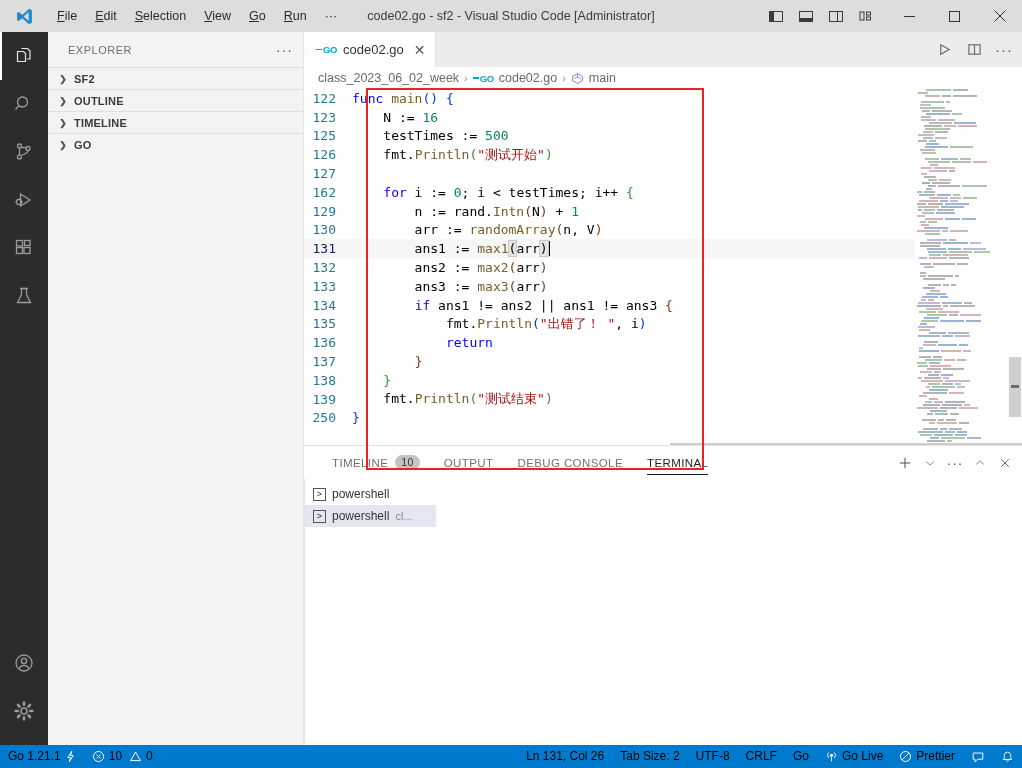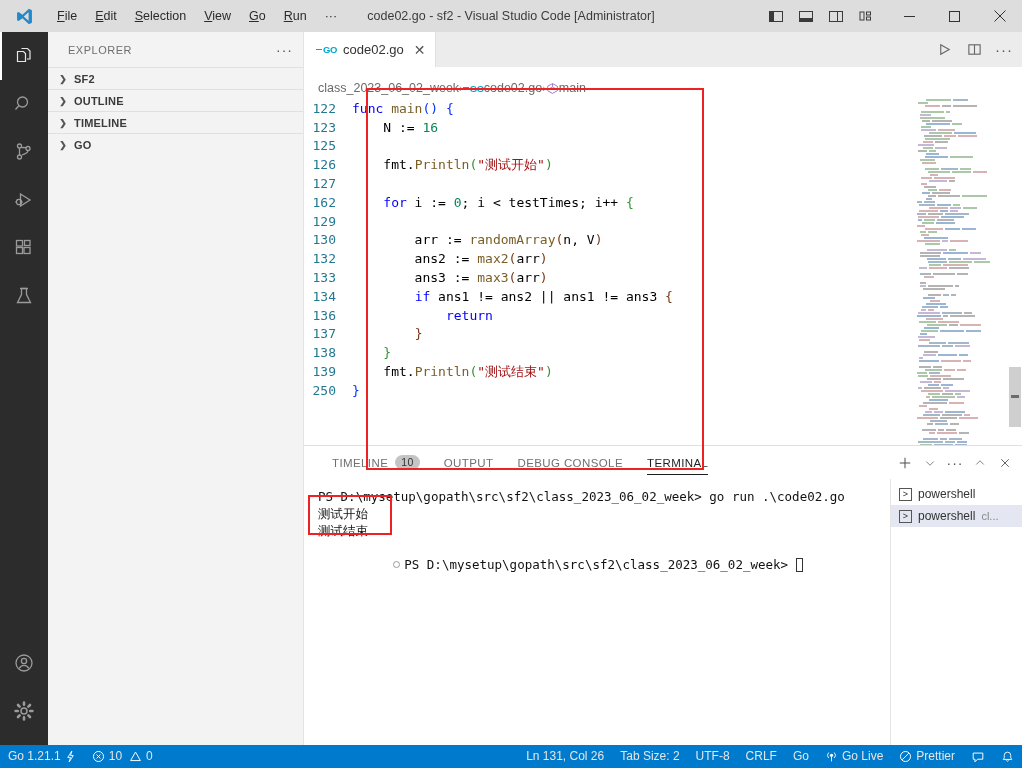--- a/index.html
+++ b/index.html
@@ -87,22 +87,22 @@
     font-size: 9.5px; font-weight: bold; color: #00a7d0; letter-spacing: -.4px;
     display: inline-flex; align-items: center;
   }
   .go-badge .dash { display:inline-block; width:6px; height:1.5px; background:#00a7d0; margin-right:1px; }
   .tabactions {
     position: absolute; right: 4px; top: 0; height: 35px; display: flex; align-items: center; gap: 2px;
   }
   .ta-btn { width: 28px; height: 28px; display:flex; align-items:center; justify-content:center; cursor:pointer; }
 
   .breadcrumb {
-    height: 22px; display: flex; align-items: center; 
-    padding-left: 14px; font-size: 12.5px; color: #6a6a6a; background: #ffffff; margin-top: 10px;
+    height: 22px; display: flex; align-items: center; gap: 5px;
+    padding-left: 14px; font-size: 12.5px; color: #6a6a6a; background: #ffffff;
   }
   .bc-sep { color: #8a8a8a; font-size: 11px; }
 
   
   .codearea {
     position: relative; height: 364px; background: #ffffff; overflow: hidden;
   }
   .coderow { height: 18.8px; display: flex; align-items: center; font-family: "DejaVu Sans Mono", monospace; font-size: 13px; }
   .lnum {
     width: 48px; text-align: right; padding-right: 16px; color: #237893; font-size: 13px;
@@ -191,21 +191,21 @@
   .tside-item.active { background:#e4e6f1; }
   .tside-icon {
     width:13px; height:13px; border:1px solid #555; display:inline-flex;
     align-items:center; justify-content:center; font-size:9px; color:#333; flex:none; line-height:1;
   }
   .tside-sub { color:#888; font-size:11px; }
 
   
   .statusbar {
     position:absolute; left:0; bottom:0; width:1022px; height:23px; background:#007acc;
-    display:flex; align-items:center; color:#e5e5e5; font-size:12px;
+    display:flex; align-items:center; color:#000000; font-size:12px;
   }
   .st-left { display:flex; align-items:center; }
   .st-right { margin-left:auto; display:flex; align-items:center; }
   .st-item { display:flex; align-items:center; gap:4px; padding: 0 8px; height:23px; cursor:pointer; line-height:23px; }
 </style>
 </head>
 <body>
 
 <div id="app">
 
@@ -398,50 +398,60 @@
           <div class="coderow">
             <div class="lnum">122</div>
             <div class="ccontent"><span class="kw">func</span><span class="plain"> </span><span class="fn">main</span><span class="brkt1">()</span><span class="plain"> </span><span class="brkt1">{</span></div>
           </div>
           <div class="coderow">
             <div class="lnum">123</div>
             <div class="ccontent"><span class="plain">    N := </span><span class="num">16</span></div>
           </div>
           <div class="coderow">
             <div class="lnum">125</div>
+            <div class="ccontent"><span class="plain">    testTimes := </span><span class="num">500</span></div>
           </div>
           <div class="coderow">
             <div class="lnum">126</div>
             <div class="ccontent"><span class="plain">    fmt.</span><span class="fn">Println</span><span class="brkt2">(</span><span class="str">"测试开始"</span><span class="brkt2">)</span></div>
           </div>
           <div class="coderow">
             <div class="lnum">127</div>
           </div>
           <div class="coderow">
             <div class="lnum">162</div>
             <div class="ccontent"><span class="plain">    </span><span class="kw">for</span><span class="plain"> i := </span><span class="num">0</span><span class="plain">; i &lt; testTimes; i++ </span><span class="brkt2">{</span></div>
           </div>
           <div class="coderow">
             <div class="lnum">129</div>
+            <div class="ccontent"><span class="plain">        n := rand.</span><span class="fn">Intn</span><span class="brkt3">(</span><span class="plain">N</span><span class="brkt3">)</span><span class="plain"> + </span><span class="num">1</span></div>
           </div>
           <div class="coderow">
             <div class="lnum">130</div>
             <div class="ccontent"><span class="plain">        arr := </span><span class="fn">randomArray</span><span class="brkt3">(</span><span class="plain">n, V</span><span class="brkt3">)</span></div>
           </div>
+          <div class="coderow current">
+            <div class="lnum">131</div>
+            <div class="ccontent"><span class="plain">        ans1 := </span><span class="fn">max1</span><span class="selbox">(</span><span class="plain">arr</span><span class="selbox">)</span><span class="cursorcaret"></span></div>
+          </div>
           <div class="coderow">
             <div class="lnum">132</div>
             <div class="ccontent"><span class="plain">        ans2 := </span><span class="fn">max2</span><span class="brkt3">(</span><span class="plain">arr</span><span class="brkt3">)</span></div>
           </div>
           <div class="coderow">
             <div class="lnum">133</div>
             <div class="ccontent"><span class="plain">        ans3 := </span><span class="fn">max3</span><span class="brkt3">(</span><span class="plain">arr</span><span class="brkt3">)</span></div>
           </div>
           <div class="coderow">
             <div class="lnum">134</div>
             <div class="ccontent"><span class="plain">        </span><span class="kw">if</span><span class="plain"> ans1 != ans2 || ans1 != ans3 </span><span class="brkt3">{</span></div>
+          </div>
+          <div class="coderow">
+            <div class="lnum">135</div>
+            <div class="ccontent"><span class="plain">            fmt.</span><span class="fn">Println</span><span class="brkt1">(</span><span class="str">"出错了！ "</span><span class="plain">, i</span><span class="brkt1">)</span></div>
           </div>
           <div class="coderow">
             <div class="lnum">136</div>
             <div class="ccontent"><span class="plain">            </span><span class="kw">return</span></div>
           </div>
           <div class="coderow">
             <div class="lnum">137</div>
             <div class="ccontent"><span class="plain">        </span><span class="brkt3">}</span></div>
           </div>
           <div class="coderow">
@@ -957,30 +967,20 @@
         <div class="pa-btn">
           <svg width="12" height="12" viewBox="0 0 16 16">
               <line x1="3" y1="3" x2="13" y2="13" stroke="#555" stroke-width="1.2"></line>
               <line x1="13" y1="3" x2="3" y2="13" stroke="#555" stroke-width="1.2"></line>
             </svg>
         </div>
       </div>
     </div>
 
     <div class="term-wrap">
-      <div class="term-body">
-        <div class="term-line">PS D:\mysetup\gopath\src\sf2\class_2023_06_02_week&gt; go run .\code02.go</div>
-        <div class="term-line">测试开始</div>
-        <div class="term-line">测试结束</div>
-        <div class="term-line">
-          <span class="term-bullet"></span><span>PS D:\mysetup\gopath\src\sf2\class_2023_06_02_week&gt; </span><span class="term-caret"></span>
-        </div>
-
-        <div class="redbox" style="left:4px; top:16px; width:84px; height:40px;"></div>
-      </div>
       <div class="term-side">
         <div class="tside-item">
           <span class="tside-icon">&gt;</span>
           <span>powershell</span>
         </div>
         <div class="tside-item active">
           <span class="tside-icon">&gt;</span>
           <span>powershell</span>
           <span class="tside-sub">cl...</span>
         </div>

